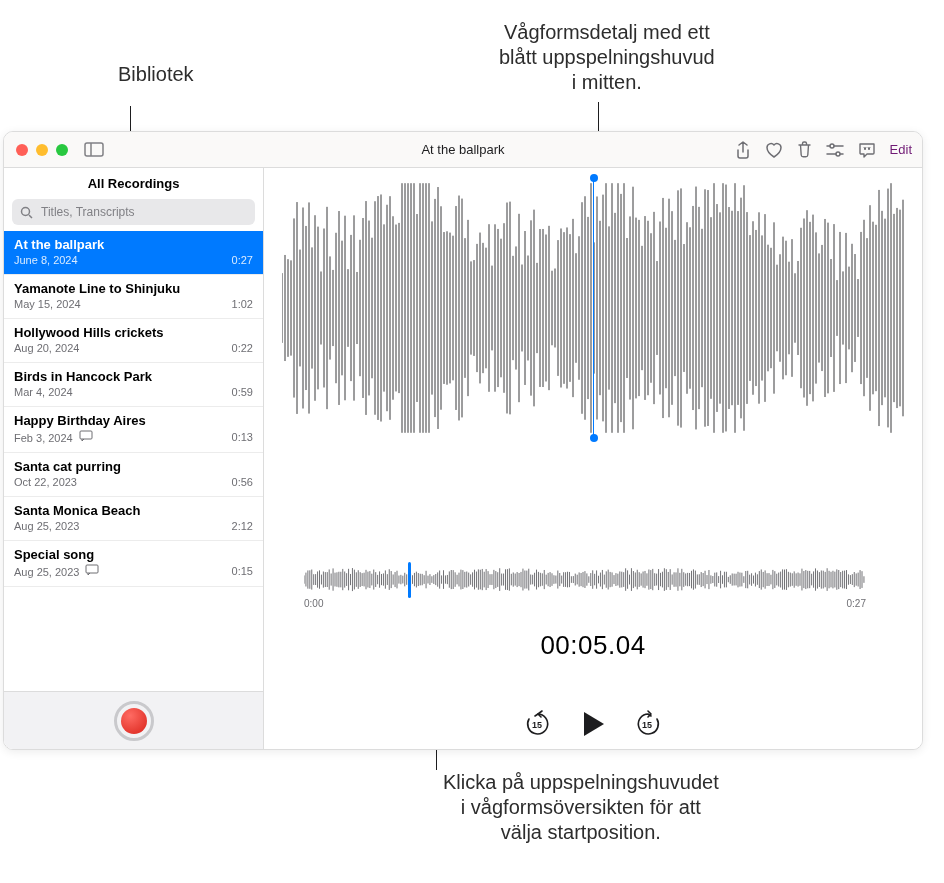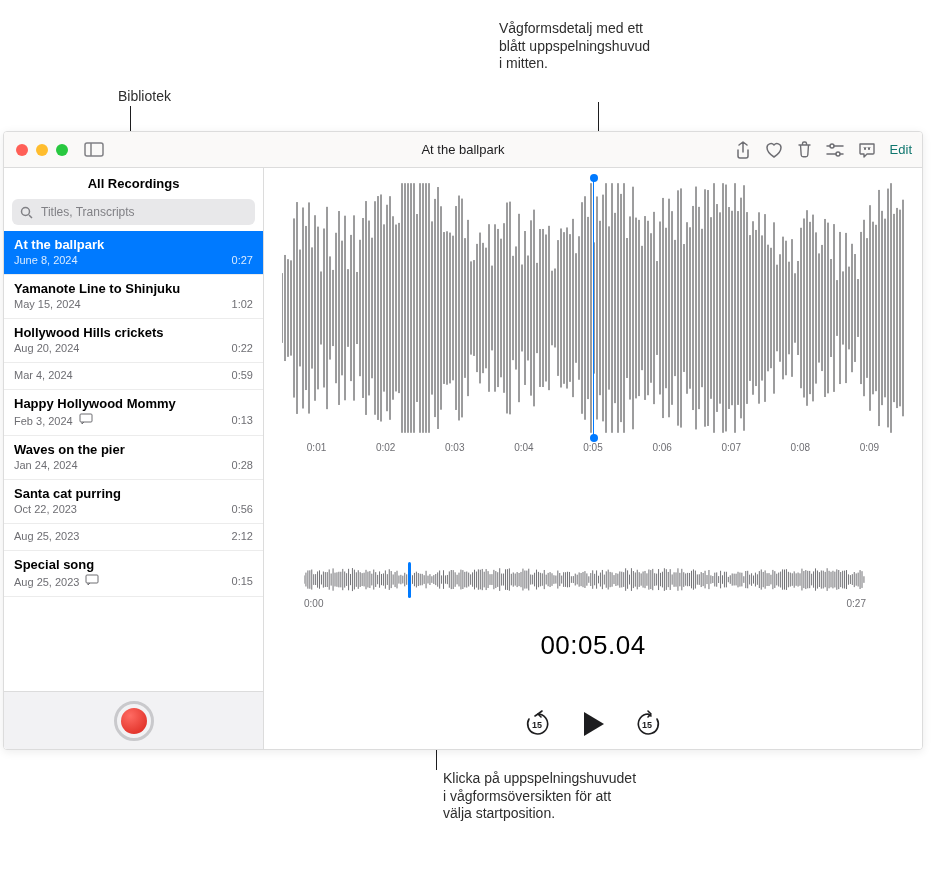--- a/index.html
+++ b/index.html
@@ -13,37 +13,37 @@
     --bg-sidebar:#f5f5f7;
     --bg-toolbar:#faf9f8;
     --bg-search:#e8e8ea;
     --text:#1d1d1f;
     --text-sec:#6e6e73;
     --callout:#2d2d2d;
   }
   *{box-sizing:border-box;font-family:-apple-system,BlinkMacSystemFont,"Helvetica Neue",Arial,sans-serif;font-synthesis:none;}
   body{margin:0;padding:0;width:944px;height:883px;background:#fff;position:relative;}
   
-  .callout{position:absolute;font-size:14px;line-height:1.25;color:var(--callout);white-space:pre;}
+  .callout{position:absolute;font-size:20px;line-height:1.25;color:var(--callout);white-space:pre;text-align:center;}
   .callout-line{position:absolute;background:#1d1d1f;width:1px;}
   .callout-dot{position:absolute;width:7px;height:7px;border-radius:50%;background:#1d1d1f;transform:translate(-50%,-50%);}
   
-  .window{position:absolute;left:3px;top:131px;width:920px;height:619px;border:1px solid var(--border);border-radius:4px;overflow:hidden;background:var(--bg-window);box-shadow:0 2px 10px rgba(0,0,0,.08);}
+  .window{position:absolute;left:3px;top:131px;width:920px;height:619px;border:1px solid var(--border);border-radius:10px;overflow:hidden;background:var(--bg-window);box-shadow:0 2px 10px rgba(0,0,0,.08);}
   .toolbar{height:36px;display:flex;align-items:center;background:var(--bg-toolbar);border-bottom:1px solid var(--border);position:relative;}
   .traffic{display:flex;gap:8px;padding-left:12px;align-items:center;}
   .tl{width:12px;height:12px;border-radius:50%;}
   .tl.red{background:var(--traffic-red);}
   .tl.yellow{background:var(--traffic-yellow);}
   .tl.green{background:var(--traffic-green);}
   .sidebar-toggle{margin-left:16px;color:#808085;display:flex;align-items:center;}
   .title{position:absolute;left:0;right:0;text-align:center;font-size:13px;font-weight:500;color:var(--text);pointer-events:none;}
   .tool-right{position:absolute;right:10px;display:flex;gap:14px;align-items:center;}
   .tool-btn{color:#6e6e73;display:flex;align-items:center;font-size:13px;font-weight:500;cursor:pointer;}
   .tool-btn svg{display:block;}
-  .edit-text{color:#0f766e;}
+  .edit-text{color:#701a75;}
   .body{display:flex;height:calc(100% - 36px);}
   
   .sidebar{width:260px;flex:0 0 260px;border-right:1px solid var(--border);display:flex;flex-direction:column;background:#fff;}
   .sidebar-header{padding:8px 0 6px;text-align:center;font-size:13px;font-weight:700;}
   .search{margin:2px 8px 6px;height:26px;border-radius:6px;background:var(--bg-search);display:flex;align-items:center;padding:0 8px;color:#808085;gap:6px;}
   .search input{border:none;background:transparent;outline:none;font-size:12px;color:var(--text);flex:1;}
   .search input::placeholder{color:#808085;}
   .list{flex:1;overflow:hidden;}
   .item{padding:6px 10px 8px;border-bottom:1px solid #ececec;font-size:12px;position:relative;cursor:pointer;}
   .item.selected{background:var(--accent);color:#fff;}
@@ -73,21 +73,21 @@
   .ov-playhead{position:absolute;top:-4px;bottom:-4px;width:3px;background:var(--accent);border-radius:2px;cursor:pointer;}
   .ov-times{display:flex;justify-content:space-between;font-size:10px;color:var(--text-sec);margin-top:4px;}
   
   .clock{position:absolute;left:0;right:0;top:462px;text-align:center;font-size:26px;font-weight:500;letter-spacing:.5px;font-variant-numeric:tabular-nums;}
   .controls{position:absolute;left:0;right:0;top:542px;display:flex;justify-content:center;align-items:center;gap:28px;}
   .ctrl{cursor:pointer;color:#1d1d1f;display:flex;align-items:center;}
 </style>
 </head>
 <body>
 
-<div class="callout" style="left:118px;top:88px;">Bibliotek</div>
+<div class="callout" style="left:118px;top:62px;">Bibliotek</div>
 <div class="callout-line" style="left:130px;top:106px;height:72px;"></div>
 <div class="callout-dot" style="left:130px;top:178px;"></div>
 
 <div class="callout" style="left:499px;top:20px;">Vågformsdetalj med ett
 blått uppspelningshuvud
 i mitten.</div>
 <div class="callout-line" style="left:598px;top:102px;height:88px;"></div>
 <div class="callout-dot" style="left:598px;top:190px;"></div>
 
 <div class="callout-dot" style="left:436px;top:562px;"></div>
@@ -169,52 +169,47 @@
             </div>
           </div>
           <div class="item">
             <div class="title-row">Hollywood Hills crickets</div>
             <div class="meta">
               <span>Aug 20, 2024</span>
               <span>0:22</span>
             </div>
           </div>
           <div class="item">
+            <div class="title-row">Birds in Hancock Park</div>
             <div class="meta">
               <span>Mar 4, 2024</span>
               <span>0:59</span>
             </div>
           </div>
           <div class="item">
-            <div class="title-row">Happy Hollywood Mommy</div>
+            <div class="title-row">Happy Birthday Aires</div>
             <div class="meta">
               <span>Feb 3, 2024<span class="transcript-badge">
                   <svg width="14" height="12" viewBox="0 0 14 12" fill="none" stroke="currentColor" stroke-width="1">
                     <rect x="1" y="1" width="12" height="8" rx="1"></rect>
                     <path d="M5 9l-2 2v-2"></path>
                   </svg>
                 </span></span>
               <span>0:13</span>
             </div>
           </div>
           <div class="item">
-            <div class="title-row">Waves on the pier</div>
-            <div class="meta">
-              <span>Jan 24, 2024</span>
-              <span>0:28</span>
-            </div>
-          </div>
-          <div class="item">
             <div class="title-row">Santa cat purring</div>
             <div class="meta">
               <span>Oct 22, 2023</span>
               <span>0:56</span>
             </div>
           </div>
           <div class="item">
+            <div class="title-row">Santa Monica Beach</div>
             <div class="meta">
               <span>Aug 25, 2023</span>
               <span>2:12</span>
             </div>
           </div>
           <div class="item">
             <div class="title-row">Special song</div>
             <div class="meta">
               <span>Aug 25, 2023<span class="transcript-badge">
                   <svg width="14" height="12" viewBox="0 0 14 12" fill="none" stroke="currentColor" stroke-width="1">
@@ -234,31 +229,20 @@
       <div class="wave-area">
         <div class="wave-detail">
           <svg id="wave-detail-svg" viewBox="0 0 622 260" preserveAspectRatio="none">
               <path d="M0 95.10763716894843L0 164.89236283105157M3 76.98085513667478L3 183.0191448633252M6 81.14995785998067L6 178.85004214001933M9 82.36055733772156L9 177.63944266227844M12 40.43677542535856L12 219.56322457464142M15 24.07180427744683L15 235.92819572255317M18 71.56779331590693L18 188.43220668409307M21 29.49290677537286L21 230.50709322462714M24 47.95636713818392L24 212.0436328618161M27 24.42584258631932L27 235.57415741368067M30 69.40341392045045L30 190.59658607954955M33 37.22261507282255L33 222.77738492717745M36 48.639446857751054L36 211.36055314224893M39 93.48886349868494L39 166.51113650131506M42 50.502120630482324L42 209.49787936951768M45 28.842056388505625L45 231.15794361149437M48 78.40727996622066L48 181.59272003377936M51 91.92852671872899L51 168.071473281271M54 54.768879049181706L54 205.2311209508183M57 33.039076802118416L57 226.96092319788158M60 62.66695239588407L60 197.33304760411593M63 37.71772629964701L63 222.282273700353M66 91.1496163716765L66 168.8503836283235M69 56.90046606200549L69 203.09953393799452M72 37.356558513997115L72 222.64344148600287M75 93.98210885110427L75 166.01789114889573M78 61.79808836366581L78 198.2019116363342M81 40.023053513436864L81 219.97694648656312M84 23.06649010265103L84 236.93350989734898M87 42.556125710552436L87 217.44387428944756M90 59.7076648162131L90 200.29233518378692M93 23.23966272832527L93 236.76033727167473M96 18.06895673970837L96 241.93104326029163M99 16.48330495616203L99 243.51669504383796M102 46.37440592122097L102 213.62559407877905M105 26.76341793887329L105 233.2365820611267M108 18.18099895474583L108 241.81900104525417M111 38.26170686449187L111 221.73829313550812M114 46.53564293291204L114 213.46435706708797M117 44.89795538288854L117 215.10204461711146M120 5.200000000000003L120 254.8M123 5.200000000000003L123 254.8M126 5.200000000000003L126 254.8M129 5.200000000000003L129 254.8M132 5.200000000000003L132 254.8M135 36.038177610344206L135 223.9618223896558M138 5.200000000000003L138 254.8M141 5.200000000000003L141 254.8M144 5.200000000000003L144 254.8M147 5.200000000000003L147 254.8M150 43.38174209743971L150 216.6182579025603M153 20.918634696611164L153 239.08136530338885M156 9.033905875019968L156 250.96609412498003M159 28.273679855227257L159 231.72632014477273M162 54.052583468454344L162 205.94741653154566M165 53.271740258820685L165 206.72825974117933M168 54.5951448981222L168 205.40485510187779M171 57.700495732313854L171 202.29950426768613M174 28.031807771339743L174 231.96819222866026M177 17.525389999125053L177 242.47461000087495M180 20.588318007817477L180 239.41168199218254M183 60.127719786372296L183 199.8722802136277M186 41.863585780346L186 218.136414219654M189 83.3924743737673L189 176.6075256262327M192 82.07489657153309L192 177.9251034284669M195 65.88230116846725L195 194.11769883153275M198 54.57374136065697L198 205.42625863934302M201 64.8675690377069L201 195.13243096229309M204 69.68049379423964L204 190.31950620576038M207 46.19903671311029L207 213.80096328688973M210 87.59501191007783L210 172.40498808992217M213 46.282485408246544L213 213.71751459175346M216 50.937491717013785L216 209.06250828298622M219 60.69536917704238L219 199.30463082295762M222 45.19554547730712L222 214.80445452269288M225 24.529592384595233L225 235.47040761540478M228 23.625973918251816L228 236.37402608174818M231 77.85647772018083L231 182.14352227981917M234 68.44065232047784L234 191.55934767952215M237 35.81620253380204L237 224.18379746619797M240 86.5270732045638L240 173.4729267954362M243 53.02187421144811L243 206.9781257885519M246 77.50519274044052L246 182.49480725955948M249 42.32862699688344L249 217.67137300311657M252 31.6301727138066L252 228.3698272861934M255 84.87100772862345L255 175.12899227137655M258 51.0360563538851L258 208.9639436461149M261 50.97010258099942L261 209.02989741900058M264 56.502112145953504L264 203.4978878540465M267 47.82851212304061L267 212.1714878769594M270 92.72843080722397L270 167.27156919277604M273 90.50918106088194L273 169.49081893911807M276 62.10597143095649L276 197.8940285690435M279 50.478350557877064L279 209.52164944212294M282 54.15829286341686L282 205.84170713658312M285 49.447415328439746L285 210.55258467156025M288 56.147419738420595L288 203.85258026157942M291 40.87458796215148L291 219.12541203784852M294 75.2181659147977L294 184.78183408520232M297 58.24379847344635L297 201.75620152655364M300 24.208306671772533L300 235.79169332822747M303 18.245926564290386L303 241.7540734357096M306 38.90594499158645L306 221.09405500841353M309 5.200000000000003L309 254.8M312 64.36344927560053L312 195.63655072439946M315 18.483666130295447L315 241.51633386970457M318 42.801212162011524L318 217.19878783798848M321 16.639548461911147L321 243.36045153808885M324 5.200000000000003L324 254.8M327 48.35557388468571L327 211.64442611531427M330 5.200000000000003L330 254.8M333 34.86052830266523L333 225.13947169733478M336 5.200000000000003L336 254.8M339 15.90367602995535L339 244.09632397004464M342 5.200000000000003L342 254.8M345 60.00645345003774L345 199.99354654996228M348 38.425351998489106L348 221.5746480015109M351 8.708275394444996L351 251.291724605555M354 39.60016273467262L354 220.3998372653274M357 41.89509308592717L357 218.10490691407284M360 67.83748021924957L360 192.16251978075042M363 38.07752938298887L363 221.92247061701113M366 42.77165640496138L366 217.2283435950386M369 55.233005588412155L369 204.76699441158786M372 33.87246267180477L372 226.12753732819522M375 83.05190864068628L375 176.9480913593137M378 43.500833533418245L378 216.49916646658176M381 19.935008558791836L381 240.06499144120818M384 49.7754017475046L384 210.2245982524954M387 20.70874560726388L387 239.2912543927361M390 33.156735016538875L390 226.84326498346113M393 61.89923149743609L393 198.1007685025639M396 12.33929440435385L396 247.66070559564616M399 10.408604232444702L399 249.5913957675553M402 66.06230431889446L402 193.93769568110554M405 44.21553688470229L405 215.7844631152977M408 49.27984559962776L408 210.72015440037222M411 27.96574708449893L411 232.03425291550107M414 8.553761949494344L414 251.44623805050566M417 28.868172182024992L417 231.13182781797502M420 50.79956321079631L420 209.2004367892037M423 11.291649270374208L423 248.7083507296258M426 12.034586245335689L426 247.96541375466433M429 39.192234411041284L429 220.80776558895872M432 5.200000000000003L432 254.8M435 26.0748211532116L435 233.9251788467884M438 34.33259977921175L438 225.66740022078824M441 5.200000000000003L441 254.8M444 6.531623034002564L444 253.46837696599744M447 29.032442029628143L447 230.96755797037184M450 32.79235301563271L450 227.20764698436727M453 5.200000000000003L453 254.8M456 33.08970157377691L456 226.9102984262231M459 19.662940784399936L459 240.33705921560005M462 7.26303013896316L462 252.73696986103684M465 34.10798801937024L465 225.89201198062977M468 57.09472179547548L468 202.9052782045245M471 43.24814491769976L471 216.75185508230024M474 51.96043222687051L474 208.03956777312948M477 34.30623016289444L477 225.69376983710555M480 57.41069423119856L480 202.58930576880144M483 36.12418294279412L483 223.8758170572059M486 66.6886697565449L486 193.3113302434551M489 69.78873832786437L489 190.21126167213563M492 44.32000748446933L492 215.67999251553067M495 86.71617625934726L495 173.28382374065274M498 76.2531559760634L498 183.7468440239366M501 58.648581496423716L501 201.35141850357627M504 62.72544063289847L504 197.27455936710152M507 83.71263804424808L507 176.28736195575192M510 61.1462437432114L510 198.85375625678859M513 95.27487072914346L513 164.72512927085654M516 82.98577190844927L516 177.01422809155073M519 49.77595669199826L519 210.22404330800174M522 40.48644385557367L522 219.51355614442633M525 32.188414886480786L525 227.81158511351921M528 43.85905967950984L528 216.14094032049016M531 36.62334131449488L531 223.3766586855051M534 54.38772814173177L534 205.61227185826823M537 75.4164234710866L537 184.5835765289134M540 66.925566567388L540 193.074433432612M543 40.97873027818177L543 219.02126972181821M546 44.63727998570242L546 215.36272001429757M549 81.01286576935021L549 178.9871342306498M552 46.10604163463347L552 213.89395836536653M555 102.09502819444279L555 157.9049718055572M558 53.939092457034064L558 206.06090754296594M561 93.402606576972L561 166.597393423028M564 54.91216558721109L564 205.0878344127889M567 88.6112417403929L567 171.3887582596071M570 65.79133294811676L570 194.20866705188325M573 76.03880841116488L573 183.9611915888351M576 101.05602999108154L576 158.94397000891846M579 53.925778477620966L579 206.07422152237905M582 41.795085980513505L582 218.2049140194865M585 60.13644528563415L585 199.86355471436585M588 27.19365075541522L588 232.8063492445848M591 43.68750787974912L591 216.31249212025088M594 46.81489042627629L594 213.1851095737237M597 11.927826260025213L597 248.0721737399748M600 32.85770961442856L600 227.14229038557144M603 40.67968968716917L603 219.32031031283083M606 10.592720417989497L606 249.40727958201052M609 5.200000000000003L609 254.8M612 35.87509638298154L612 224.12490361701845M615 29.927135741528247L615 230.07286425847175M618 31.657766499553162L618 228.34223350044684M621 21.6882054086917L621 238.31179459130828" stroke="#3a3a3c" stroke-width="1"></path>
             </svg>
           <div class="playhead" id="detail-playhead" style="left: 50%;">
             <div class="knob top"></div>
               <div class="knob bot"></div>
           </div>
         </div>
-        <div class="time-ticks" id="time-ticks">
-            <span class="tick" style="left: 5.55556%;">0:01</span>
-            <span class="tick" style="left: 16.6667%;">0:02</span>
-            <span class="tick" style="left: 27.7778%;">0:03</span>
-            <span class="tick" style="left: 38.8889%;">0:04</span>
-            <span class="tick" style="left: 50%;">0:05</span>
-            <span class="tick" style="left: 61.1111%;">0:06</span>
-            <span class="tick" style="left: 72.2222%;">0:07</span>
-            <span class="tick" style="left: 83.3333%;">0:08</span>
-            <span class="tick" style="left: 94.4444%;">0:09</span>
-          </div>
       </div>
       <div class="overview">
         <div class="ov-track">
           <svg id="wave-ov-svg" viewBox="0 0 580 28" preserveAspectRatio="none">
               <path d="M0 9.699885713793222L0 18.300114286206778M2 6.829325256245839L2 21.170674743754162M4 4.581094710948497L4 23.4189052890515M6 4.481854533569837L6 23.518145466430163M8 3.637934180569424L8 24.362065819430576M10 8.482220216928024L10 19.517779783071976M12 8.360391775993122L12 19.639608224006878M14 5.634332190551675L14 22.365667809448325M16 4.526244909811089L16 23.47375509018891M18 8.891754807547757L18 19.108245192452245M20 5.670539353742949L20 22.32946064625705M22 6.299878913878367L22 21.700121086121634M24 6.293808840665161L24 21.70619115933484M26 3.5428183313427315L26 24.45718166865727M28 7.744167884304782L28 20.255832115695217M30 2.4734573702620857L30 25.526542629737914M32 6.8930471603462555L32 21.106952839653744M34 6.519700108716402L34 21.480299891283597M36 5.938238898598801L36 22.0617611014012M38 5.978610060231944L38 22.021389939768056M40 3.014518945395352L40 24.985481054604648M42 5.677547086044875L42 22.322452913955125M44 7.418208197966281L44 20.58179180203372M46 2.9046701236141956L46 25.095329876385804M48 8.219739739917864L48 19.780260260082137M50 2.112026580541425L50 25.887973419458575M52 3.775327365278997L52 24.224672634721003M54 6.50744984126904L54 21.49255015873096M56 4.369614961898607L56 23.630385038101394M58 6.386276818845211L58 21.61372318115479M60 7.347748374685925L60 20.652251625314076M62 6.913317274757507L62 21.086682725242493M64 3.9627035896561544L64 24.037296410343846M66 5.834119224282885L66 22.165880775717113M68 5.252075529451048L68 22.747924470548952M70 7.975206619793911L70 20.024793380206088M72 3.630203978698539L72 24.36979602130146M74 6.332917894021515L74 21.667082105978487M76 9.168907732731451L76 18.83109226726855M78 5.573085094322689L78 22.42691490567731M80 8.217910288332998L80 19.782089711667002M82 7.669706034998971L82 20.33029396500103M84 4.552325753170754L84 23.447674246829244M86 8.416234426876297L86 19.583765573123703M88 3.3317867406614L88 24.6682132593386M90 5.19772253486658L90 22.80227746513342M92 8.749160035265675L92 19.250839964734325M94 6.266258406099772L94 21.733741593900227M96 4.8768822211924086L96 23.12311777880759M98 9.837806597314373L98 18.162193402685627M100 9.121085848543323L100 18.878914151456677M102 9.980181678618576L102 18.019818321381422M104 7.003272933276848L104 20.996727066723153M106 8.594092132435605L106 19.405907867564395M108 7.773800631259479L108 20.22619936874052M110 7.82391341501649L110 20.17608658498351M112 9.544800361376687L112 18.455199638623313M114 7.131499114266072L114 20.86850088573393M116 5.8484658803403615L116 22.151534119659637M118 7.290498631757188L118 20.70950136824281M120 7.998867530053L120 20.001132469947M122 8.132244844776254L122 19.867755155223747M124 9.51223736607562L124 18.48776263392438M126 4.941928601300743L126 23.058071398699255M128 9.982258746771624L128 18.017741253228376M130 8.410151545956492L130 19.58984845404351M132 10.59102586129451L132 17.40897413870549M134 9.420338176221525L134 18.579661823778473M136 8.267021037899127L136 19.732978962100873M138 6.604228667230908L138 21.395771332769094M140 4.631277490315119L140 23.36872250968488M142 9.70488852300657L142 18.29511147699343M144 4.382254068437723L144 23.617745931562276M146 9.73729343444593L146 18.26270656555407M148 9.230446572010718L148 18.76955342798928M150 5.590148905611002L150 22.409851094388998M152 4.144434581743438L152 23.85556541825656M154 4.264140261386302L154 23.735859738613698M156 6.489408607760786L156 21.510591392239213M158 9.05664374964833L158 18.94335625035167M160 6.880212928424357L160 21.119787071575644M162 3.7609734411255697L162 24.23902655887443M164 4.250418274533567L164 23.749581725466435M166 6.046460048508131L166 21.95353995149187M168 5.686208574471658L168 22.313791425528343M170 6.8109614260619065L170 21.18903857393809M172 8.620484630790667L172 19.379515369209333M174 6.55902825202074L174 21.440971747979262M176 3.8270465201876274L176 24.17295347981237M178 5.7240658316480175L178 22.27593416835198M180 3.499429044411169L180 24.50057095558883M182 3.840984225577822L182 24.15901577442218M184 3.0358435802944026L184 24.964156419705596M186 5.924527941681665L186 22.075472058318333M188 3.1711763765917755L188 24.828823623408226M190 5.292629487450164L190 22.707370512549836M192 8.461694162383898L192 19.5383058376161M194 8.421867965456606L194 19.578132034543394M196 3.9928934914648284L196 24.007106508535173M198 5.233579444281419L198 22.766420555718582M200 6.404630788795334L200 21.595369211204666M202 2.2867288678170343L202 25.713271132182967M204 7.822485155570752L204 20.177514844429247M206 7.78892527188159L206 20.21107472811841M208 3.3961964127841444L208 24.603803587215857M210 3.2405234532880165L210 24.759476546711984M212 2.4761450247819763L212 25.523854975218022M214 8.04596900609819L214 19.95403099390181M216 6.659618725826377L216 21.340381274173623M218 7.786437874615086L218 20.213562125384914M220 6.231043794417739L220 21.76895620558226M222 7.223623767598197L222 20.7763762324018M224 6.10801929553376L224 21.891980704466242M226 2.7076262953830668L226 25.292373704616935M228 4.668481062780053L228 23.331518937219947M230 4.731551253135031L230 23.26844874686497M232 2.7966989265272364L232 25.203301073472765M234 8.764435208076929L234 19.23556479192307M236 9.056982928532381L236 18.94301707146762M238 6.970832744788863L238 21.029167255211135M240 3.7327795457597013L240 24.2672204542403M242 6.06687218735761L242 21.93312781264239M244 7.003068441312689L244 20.99693155868731M246 7.606273270875787L246 20.39372672912421M248 4.11805737920985L248 23.88194262079015M250 8.928382117565445L250 19.071617882434555M252 7.14077133722382L252 20.85922866277618M254 6.276459945480372L254 21.723540054519628M256 7.507973775268277L256 20.492026224731724M258 9.536795884360739L258 18.46320411563926M260 9.853929251149115L260 18.146070748850885M262 4.689415034395518L262 23.310584965604484M264 7.240738263592684L264 20.759261736407318M266 9.8772888895376L266 18.1227111104624M268 6.41000955926638L268 21.58999044073362M270 6.409893392887416L270 21.590106607112585M272 5.91252919083947L272 22.08747080916053M274 6.153620059273156L274 21.846379940726845M276 10.570504820641418L276 17.429495179358582M278 10.401244640783759L278 17.59875535921624M280 7.8593299929612055L280 20.140670007038793M282 8.979565748139578L282 19.020434251860422M284 6.61375442211625L284 21.38624557788375M286 7.223277073423142L286 20.77672292657686M288 6.15928140595947L288 21.84071859404053M290 5.316177745749242L290 22.683822254250757M292 7.654626976108911L292 20.34537302389109M294 10.636921752630725L294 17.363078247369273M296 7.3171773153593564L296 20.682822684640644M298 4.43583657957633L298 23.564163420423668M300 8.071102940646576L300 19.928897059353424M302 4.580389888058733L302 23.419610111941267M304 10.06706196215253L304 17.93293803784747M306 6.784702795471408L306 21.215297204528593M308 4.0894371168727375L308 23.910562883127263M310 8.915814826632879L310 19.08418517336712M312 5.532951185944794L312 22.467048814055204M314 3.7315220951459764L314 24.268477904854024M316 6.11844029633829L316 21.88155970366171M318 6.601018224447589L318 21.39898177555241M320 9.384471421222901L320 18.6155285787771M322 7.355816247647617L322 20.644183752352383M324 7.934187473997636L324 20.065812526002365M326 5.596284227481904L326 22.403715772518098M328 5.886845818854789L328 22.113154181145212M330 6.388380590708479L330 21.61161940929152M332 2.375313821177688L332 25.624686178822312M334 4.487518173328807L334 23.51248182667119M336 8.890851114445898L336 19.109148885554102M338 2.259537737381258L338 25.740462262618742M340 5.191503033217614L340 22.808496966782386M342 6.671215404921686L342 21.328784595078314M344 3.8794378546627986L344 24.120562145337203M346 6.3744551081869805L346 21.62554489181302M348 7.6667502377319785L348 20.33324976226802M350 5.712338658077263L350 22.287661341922735M352 5.122841706470872L352 22.877158293529128M354 7.592320377206556L354 20.407679622793445M356 3.564724442577317L356 24.435275557422685M358 4.222193018136515L358 23.777806981863485M360 2.9964761263641275L360 25.00352387363587M362 7.447405875863923L362 20.55259412413608M364 7.854862046240153L364 20.145137953759846M366 3.172274430693438L366 24.827725569306562M368 7.075729474158804L368 20.924270525841195M370 5.895190082243971L370 22.10480991775603M372 2.301758601642259L372 25.69824139835774M374 3.295823235911568L374 24.70417676408843M376 6.145197782436684L376 21.854802217563318M378 3.2265463835953927L378 24.77345361640461M380 8.726353621798296L380 19.273646378201704M382 6.5130408551732435L382 21.486959144826756M384 6.602683659365732L384 21.39731634063427M386 2.391672070865127L386 25.608327929134873M388 7.058060257835222L388 20.941939742164777M390 2.9219163731082887L390 25.07808362689171M392 6.423097418205367L392 21.576902581794634M394 7.686511851123212L394 20.313488148876786M396 7.067978412536211L396 20.93202158746379M398 7.204944982071188L398 20.79505501792881M400 4.96514661087013L400 23.03485338912987M402 3.491936920436622L402 24.508063079563378M404 4.740203436437968L404 23.259796563562034M406 8.694274532895449L406 19.30572546710455M408 8.518638420102885L408 19.481361579897115M410 6.266129970821667L410 21.733870029178334M412 7.228813579394908L412 20.77118642060509M414 4.927224051827286L414 23.072775948172712M416 9.347823135978633L416 18.652176864021367M418 4.11607822852346L418 23.88392177147654M420 9.675092416374987L420 18.324907583625013M422 10.374958943199463L422 17.625041056800537M424 6.877281752784076L424 21.122718247215925M426 6.612434215092637L426 21.387565784907363M428 10.43754217644926L428 17.56245782355074M430 4.9434551555548225L430 23.056544844445177M432 9.585438203086014L432 18.414561796913986M434 5.91517930901407L434 22.08482069098593M436 5.935739519546894L436 22.064260480453108M438 11.217862458217455L438 16.782137541782543M440 9.588486094870996L440 18.411513905129006M442 7.701758548768954L442 20.298241451231046M444 7.876775630050367L444 20.123224369949632M446 7.945780280539692L446 20.054219719460306M448 5.983358175376827L448 22.01664182462317M450 6.736790326080511L450 21.26320967391949M452 6.919636436547155L452 21.080363563452845M454 10.579105725259993L454 17.420894274740007M456 5.170013064984868L456 22.829986935015132M458 4.954945673597749L458 23.04505432640225M460 8.96445967971518L460 19.03554032028482M462 7.513393597319574L462 20.486606402680426M464 9.838480114810721L464 18.16151988518928M466 6.85337606840492L466 21.14662393159508M468 8.55981103842915L468 19.44018896157085M470 5.251277001841178L470 22.748722998158822M472 3.5732290395966615L472 24.42677096040334M474 6.139291206665974L474 21.860708793334027M476 4.5699784409579625L476 23.43002155904204M478 7.413177272954519L478 20.58682272704548M480 7.331292045940939L480 20.66870795405906M482 9.011801426737822L482 18.988198573262178M484 4.033741402673909L484 23.96625859732609M486 5.324750231313486L486 22.675249768686513M488 7.998596504252297L488 20.001403495747702M490 6.78221153561759L490 21.21778846438241M492 5.779747319344109L492 22.22025268065589M494 3.4863005441935293L494 24.51369945580647M496 3.6521013808031313L496 24.34789861919687M498 3.2694487494824607L498 24.73055125051754M500 6.011891525956036L500 21.988108474043962M502 6.790643916850774L502 21.209356083149224M504 7.532568950089303L504 20.467431049910697M506 5.567421930781181L506 22.43257806921882M508 7.596126485175944L508 20.403873514824056M510 6.73213971412278L510 21.26786028587722M512 7.578972231787324L512 20.421027768212674M514 2.7365162959022182L514 25.26348370409778M516 5.181108018143705L516 22.818891981856297M518 4.184851103006483L518 23.815148896993517M520 4.99699112667968L520 23.00300887332032M522 5.0859991039709715L522 22.91400089602903M524 8.006700804675145L524 19.993299195324855M526 5.549534964140349L526 22.45046503585965M528 2.468441828635905L528 25.531558171364097M530 4.6680797121475255L530 23.331920287852476M532 6.295026719380884L532 21.704973280619114M534 4.597976923726931L534 23.402023076273068M536 4.833588494359402L536 23.166411505640596M538 6.065579929725026L538 21.934420070274975M540 2.295466065757708L540 25.704533934242292M542 4.957293016994278L542 23.042706983005722M544 5.997766138675821L544 22.00223386132418M546 4.932616499553525L546 23.067383500446475M548 5.844172212048964L548 22.155827787951036M550 3.4724931620433086L550 24.527506837956693M552 4.148989698762831L552 23.851010301237167M554 6.206514914533628L554 21.793485085466372M556 4.940044025939219L556 23.05995597406078M558 4.746029650196448L558 23.253970349803552M560 4.207237192383882L560 23.792762807616118M562 8.604983855657519L562 19.39501614434248M564 9.377344331289361L564 18.62265566871064M566 8.432048427921758L566 19.567951572078243M568 6.198191827243227L568 21.801808172756772M570 7.66589653553621L570 20.33410346446379M572 6.830512430252677L572 21.169487569747325M574 4.212089978649365L574 23.787910021350633M576 5.353217056996359L576 22.646782943003643M578 10.602888355755935L578 17.397111644244067" stroke="#6e6e73" stroke-width="1"></path>
             </svg>
           <div class="ov-playhead" id="ov-playhead" style="left: 18.5%;"></div>
         </div>
         <div class="ov-times">
           <span>0:00</span>

